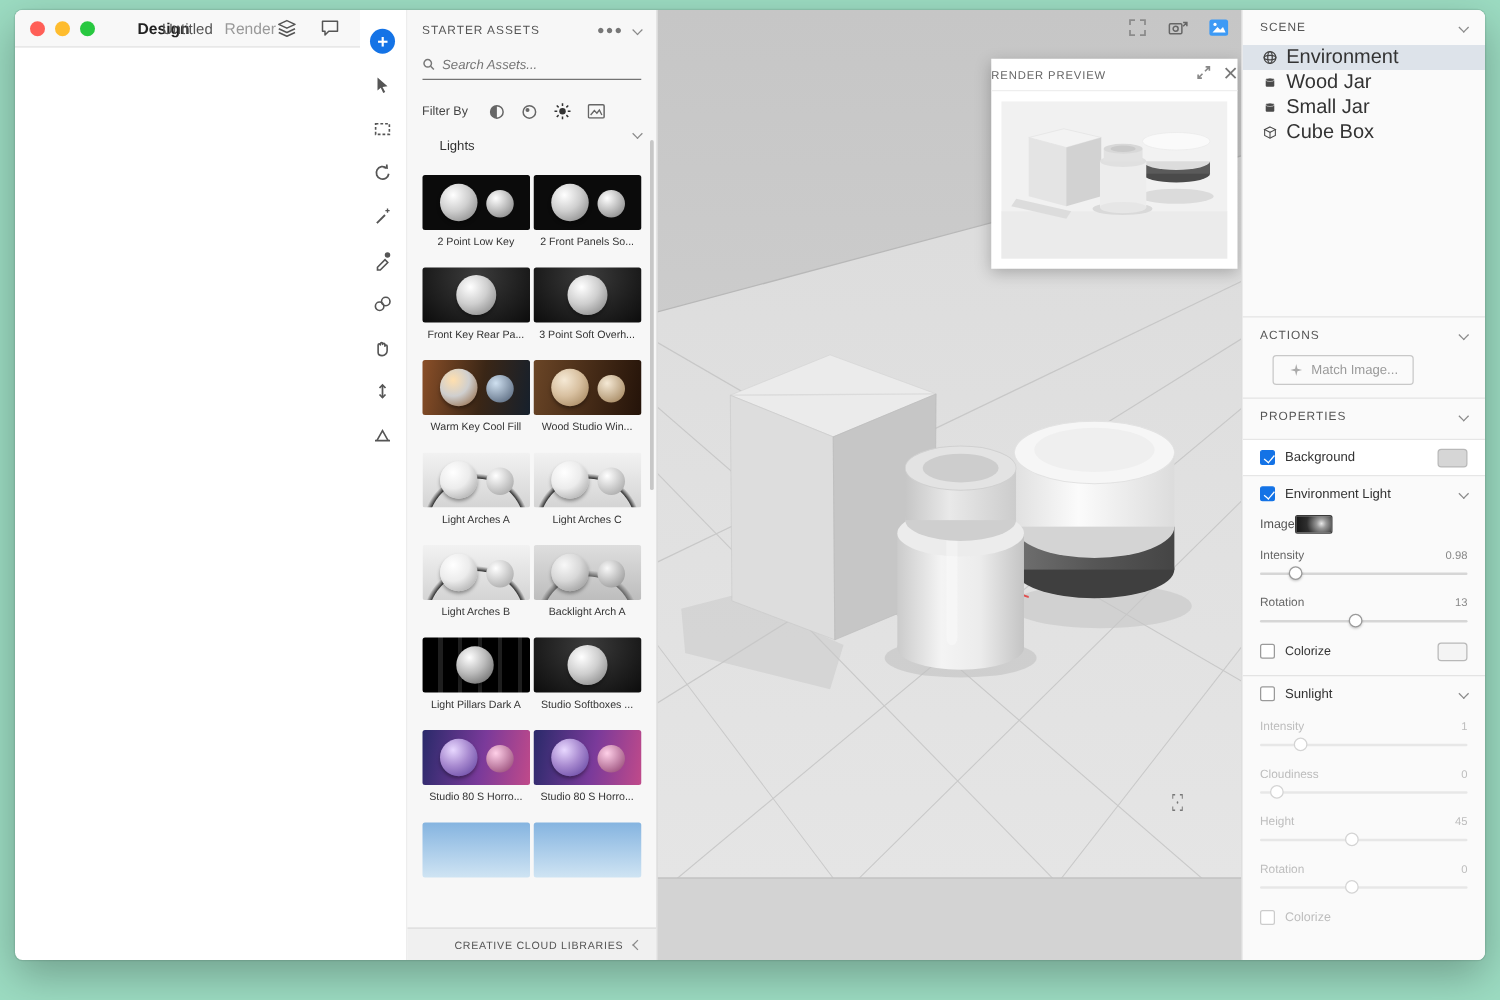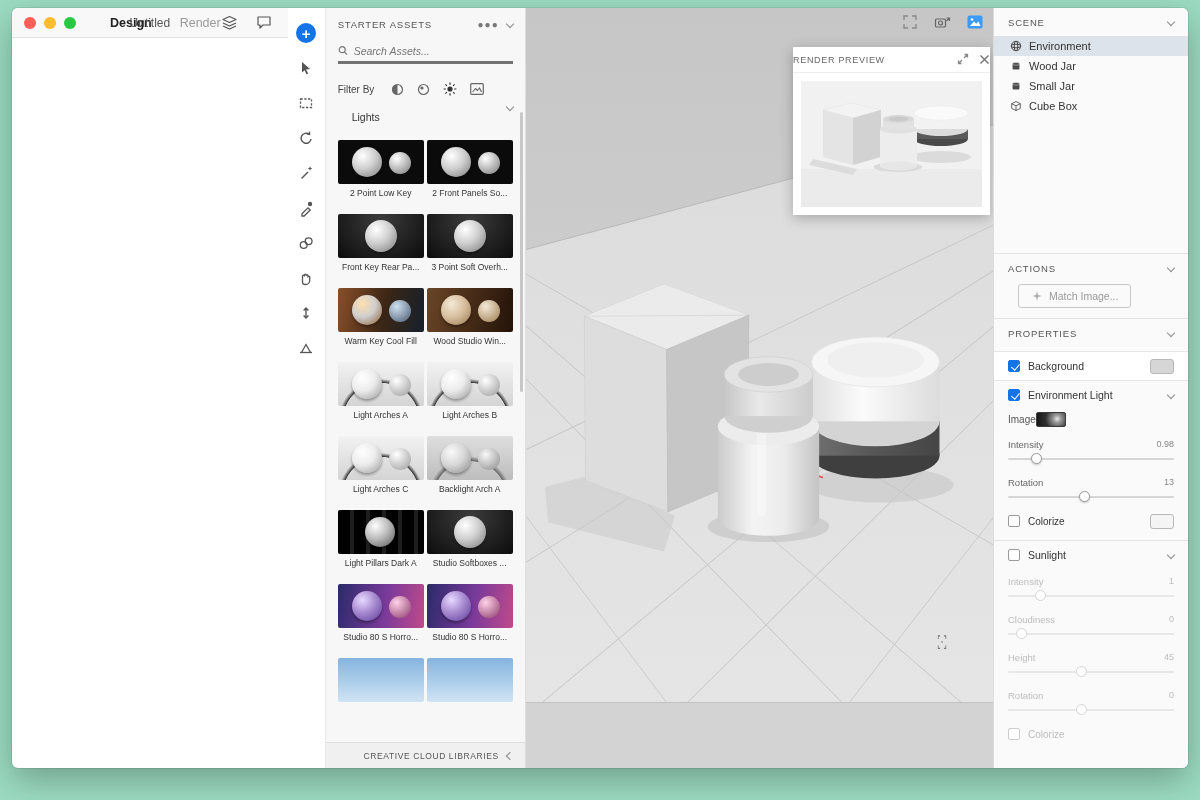--- a/index.html
+++ b/index.html
@@ -36,21 +36,21 @@
 
   
   .assets { width:200px; background:#f7f7f7; border-right:1px solid #dedede;
     display:flex; flex-direction:column; position:relative; flex:none; }
   .ap-header { height:32px; display:flex; align-items:center; padding:0 12px; gap:8px; flex:none; }
   .ap-header .cap { flex:1; font-size:9.5px; letter-spacing:.8px; color:#555; }
   .dots { color:#777; font-size:10px; letter-spacing:1px; }
   .chev { width:6px; height:6px; border-right:1.4px solid #8a8a8a; border-bottom:1.4px solid #8a8a8a;
     transform:rotate(45deg); flex:none; }
   .chev.up-left { transform:rotate(135deg); }
-  .ap-search { margin:0 12px 10px; height:24px; border-bottom:3px solid #737373;
+  .ap-search { margin:0 12px 10px; height:24px; border-bottom:1px solid #737373;
     display:flex; align-items:center; gap:6px; flex:none; }
   .ap-search input { border:none; background:transparent; outline:none; font-style:italic;
     font-size:10.5px; color:#777; width:100%; font-family:"Liberation Sans", sans-serif; }
   .ap-filter { height:30px; display:flex; align-items:center; padding:0 12px; gap:13px; flex:none; }
   .ap-filter .flabel { font-size:10px; color:#444; margin-right:4px; }
   .ap-section { height:30px; display:flex; align-items:flex-start; padding:0 12px; flex:none; }
   .ap-section .slabel { font-size:10.5px; color:#333; flex:1; }
   .ap-grid { flex:1; overflow:hidden; padding:6px 12px 0; display:grid;
     grid-template-columns:86px 86px; justify-content:space-between; row-gap:16px; align-content:start; }
   .asset { width:86px; }
@@ -106,21 +106,21 @@
   .rp-body svg { display:block; }
 
   
   .right { width:195px; background:#fafafa; border-left:1px solid #dcdcdc;
     display:flex; flex-direction:column; overflow:hidden; flex:none; }
   .sec-header { height:28px; display:flex; align-items:center; padding:0 14px; gap:8px;
     font-size:9.5px; letter-spacing:.8px; color:#555; flex:none; }
   .sec-header .cap { flex:1; }
   .scene-sec { height:246px; border-bottom:1px solid #e3e3e3; flex:none; }
   .scene-item { height:20px; display:flex; align-items:center; gap:7px; padding:0 10px 0 16px;
-    font-size:11px; color:#333; }
+    font-size:16px; color:#333; }
   .scene-item.selected { background:#dde3ea; }
   .scene-item svg { flex:none; display:block; }
   .actions-sec { border-bottom:1px solid #e3e3e3; flex:none; padding-bottom:10px; }
   .match-btn { margin:2px 0 0 24px; height:24px; display:flex; align-items:center; gap:6px;
     background:#fafafa; border:1px solid #c8c8c8; border-radius:3px; padding:0 12px;
     font-size:10.5px; color:#9a9a9a; font-family:"Liberation Sans", sans-serif; width:max-content; }
   .props-sec { flex:1; overflow:hidden; display:flex; flex-direction:column; }
   .prow { display:flex; align-items:center; gap:8px; padding:0 14px; font-size:10.5px; color:#333; }
   .bg-row { height:30px; background:#fff; border-top:1px solid #e6e6e6; border-bottom:1px solid #e6e6e6; margin-top:4px; }
   .head-row { height:28px; }
@@ -308,25 +308,25 @@
         <div class="asset">
             <div class="thumb" data-variant="wood"></div>
             <div class="asset-label">Wood Studio Win...</div>
           </div>
         <div class="asset">
             <div class="thumb" data-variant="light-arch"></div>
             <div class="asset-label">Light Arches A</div>
           </div>
         <div class="asset">
             <div class="thumb" data-variant="light-arch"></div>
+            <div class="asset-label">Light Arches C</div>
+          </div>
+        <div class="asset">
+            <div class="thumb" data-variant="light-arch"></div>
             <div class="asset-label">Light Arches B</div>
-          </div>
-        <div class="asset">
-            <div class="thumb" data-variant="light-arch"></div>
-            <div class="asset-label">Light Arches C</div>
           </div>
         <div class="asset">
             <div class="thumb" data-variant="gray-arch"></div>
             <div class="asset-label">Backlight Arch A</div>
           </div>
         <div class="asset">
             <div class="thumb" data-variant="dark-pillar"></div>
             <div class="asset-label">Light Pillars Dark A</div>
           </div>
         <div class="asset">

